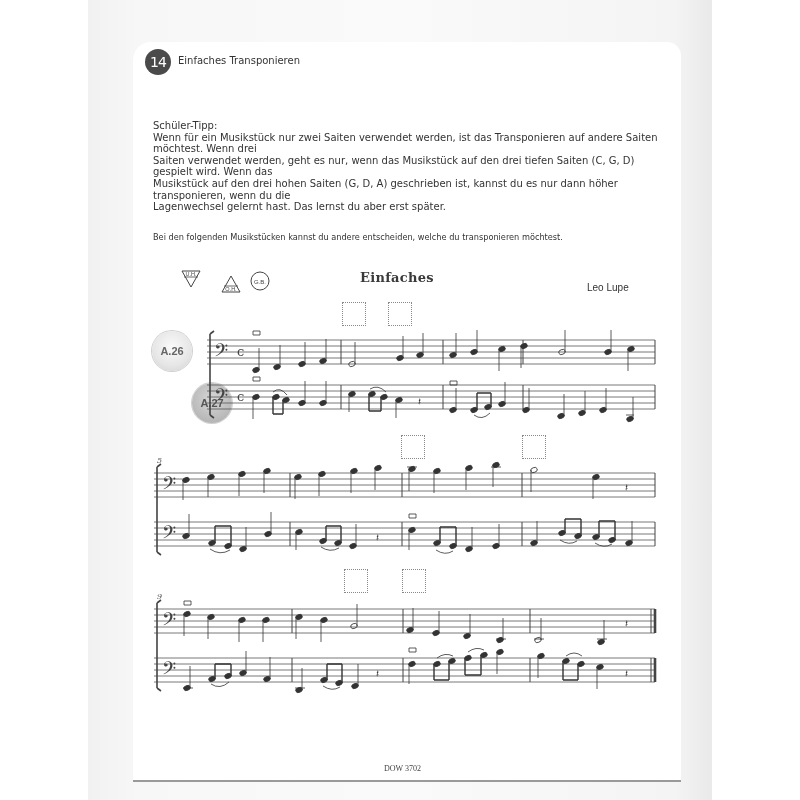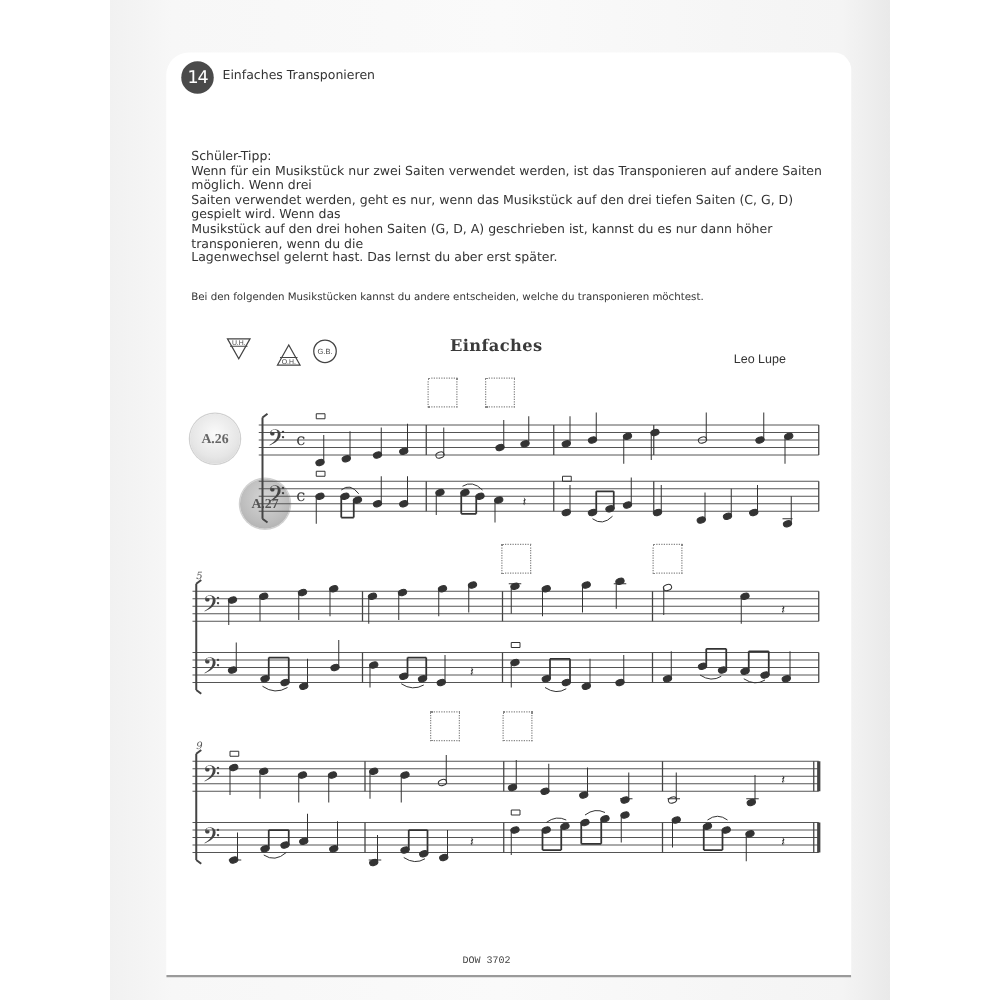--- a/index.html
+++ b/index.html
@@ -7,39 +7,39 @@
   .outer-page{position:absolute;left:88px;top:0;width:624px;height:800px;background:linear-gradient(90deg,#f1f1f1 0%,#f7f7f7 8%,#fafafa 50%,#f4f4f4 94%,#e9e9e9 100%);}
   .inner-page{position:absolute;left:133px;top:42px;width:548px;height:738px;background:#ffffff;border-top-left-radius:18px;border-top-right-radius:14px;border-bottom:2px solid #9a9a9a;}
   .chapter-badge{position:absolute;left:145px;top:49px;width:26px;height:26px;border-radius:50%;background:#4a4a4a;color:#fff;font-size:14px;line-height:26px;text-align:center;font-family:"DejaVu Sans",sans-serif;letter-spacing:-1px;}
   .chapter-title{position:absolute;left:178px;top:55px;font-size:10px;color:#333;font-family:"DejaVu Sans",sans-serif;}
   .tip{position:absolute;left:153px;top:120px;width:520px;font-size:10px;line-height:11.6px;color:#333;}
   .tip p{margin:0;}
   .intro{position:absolute;left:153px;top:232px;font-size:8.2px;color:#333;}
   .sym{position:absolute;}
   .piece-title{position:absolute;left:360px;top:270px;font-size:13px;font-weight:bold;color:#3a3a3a;font-family:"DejaVu Serif",serif;letter-spacing:0.3px;}
   .composer{position:absolute;left:587px;top:282px;font-size:10px;color:#333;font-family:"Liberation Sans",sans-serif;}
-  .part-badge{position:absolute;width:40px;height:40px;border-radius:50%;background:radial-gradient(circle at 50% 40%,#fafafa 0%,#e6e6e6 60%,#cfcfcf 100%);box-shadow:0 0 0 1px #d0d0d0;color:#666;font-weight:bold;font-size:11px;text-align:center;line-height:40px;font-family:Liberation Serif, serif;}
+  .part-badge{position:absolute;width:40px;height:40px;border-radius:50%;background:radial-gradient(circle at 50% 40%,#fafafa 0%,#e6e6e6 60%,#cfcfcf 100%);box-shadow:0 0 0 1px #d0d0d0;color:#666;font-weight:bold;font-size:11px;text-align:center;line-height:40px;font-family:Liberation Sans, sans-serif;}
   .part-badge.dark{background:radial-gradient(circle at 50% 40%,#d6d6d6 0%,#bdbdbd 60%,#a8a8a8 100%);color:#555;margin-left:40px;}
   .box{position:absolute;width:22px;height:22px;border:1px dotted #888;}
   .measure-num{position:absolute;font-size:8px;font-style:italic;color:#555;font-family:"DejaVu Serif",serif;}
-  .footer{position:absolute;left:370px;top:764px;font-size:8px;color:#444;font-family:Liberation Mono, monospace;}
+  .footer{position:absolute;left:384px;top:764px;font-size:8px;color:#444;font-family:Liberation Serif, serif;}
   svg.music{position:absolute;left:0;top:0;}
 </style>
 </head>
 <body>
 
 <div class="outer-page"></div>
 <div class="inner-page"></div>
 
 <div class="chapter-badge">14</div>
 <div class="chapter-title">Einfaches Transponieren</div>
 
 <div class="tip">
   <p>Schüler-Tipp:</p>
-  <p>Wenn für ein Musikstück nur zwei Saiten verwendet werden, ist das Transponieren auf andere Saiten möglich. Wenn drei</p>
+  <p>Wenn für ein Musikstück nur zwei Saiten verwendet werden, ist das Transponieren auf andere Saiten möchtest. Wenn drei</p>
   <p>Saiten verwendet werden, geht es nur, wenn das Musikstück auf den drei tiefen Saiten (C, G, D) gespielt wird. Wenn das</p>
   <p>Musikstück auf den drei hohen Saiten (G, D, A) geschrieben ist, kannst du es nur dann höher transponieren, wenn du die</p>
   <p>Lagenwechsel gelernt hast. Das lernst du aber erst später.</p>
 </div>
 
 <div class="intro">Bei den folgenden Musikstücken kannst du andere entscheiden, welche du transponieren möchtest.</div>
 
 <svg class="sym" style="left:178px;top:268px" width="110" height="30">
   <g>
     <polygon points="4,3 22,3 13,19" fill="none" stroke="#444" stroke-width="1"></polygon>

